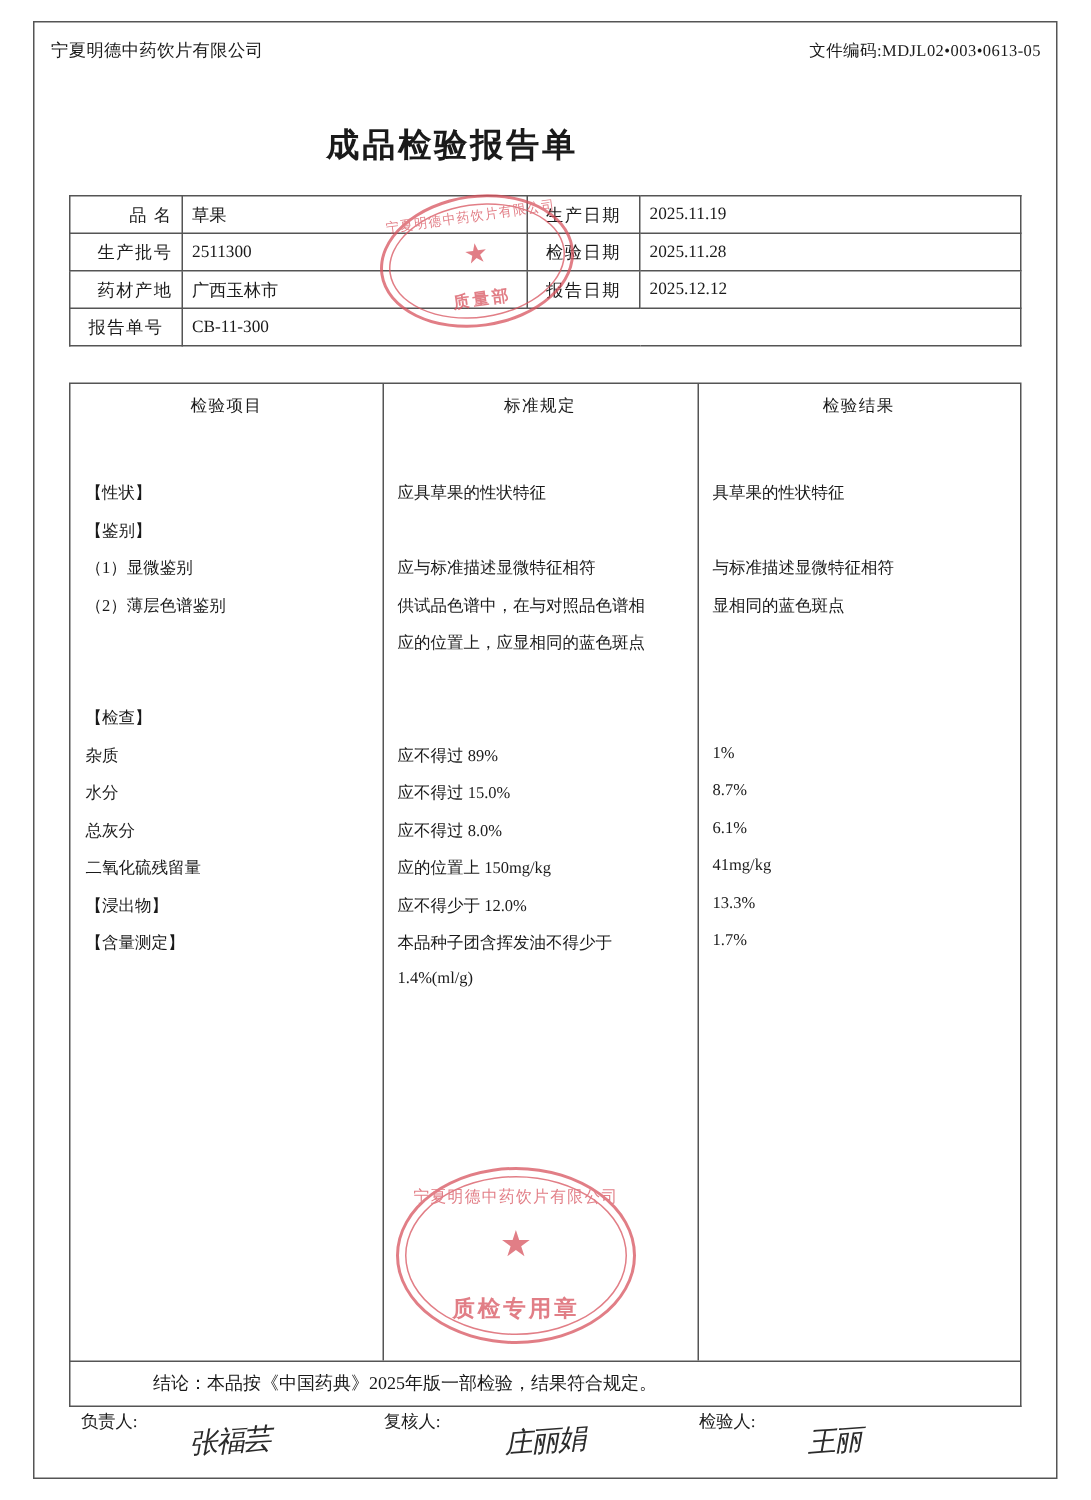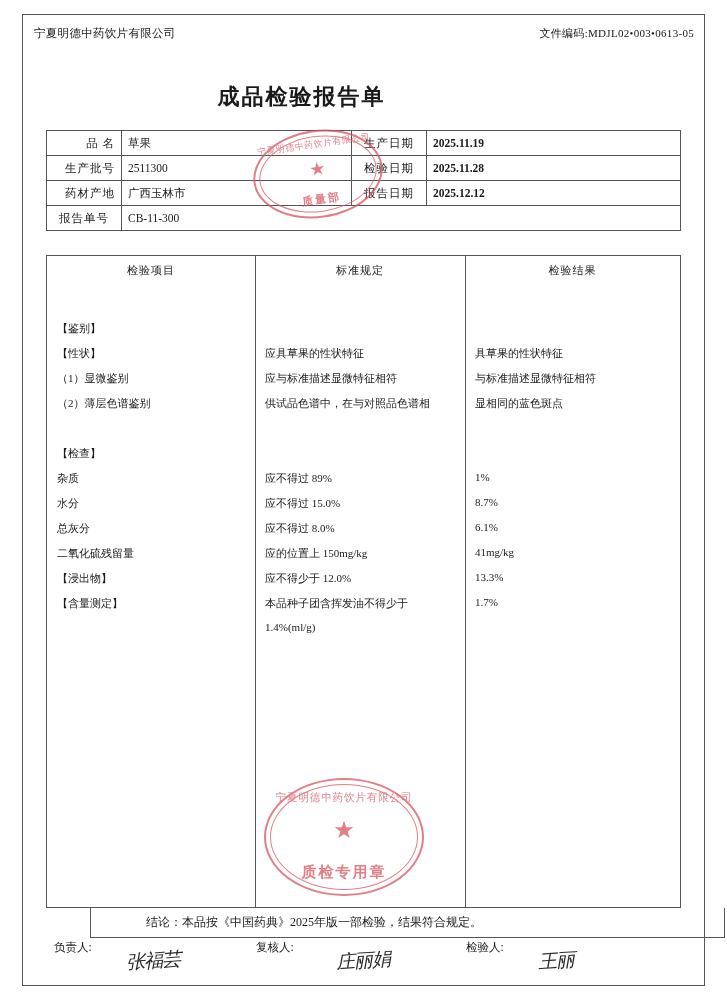--- a/index.html
+++ b/index.html
@@ -49,21 +49,21 @@
   table.tbl td{
     border:1px solid #555;
     padding:0 6px;
     height:25px;
     vertical-align:middle;
     box-sizing:border-box;
   }
   .lbl{width:75px;text-align:right;letter-spacing:1px;white-space:nowrap;}
   .val{width:230px;padding-left:8px;}
   .lbl2{width:75px;text-align:center;letter-spacing:1px;white-space:nowrap;}
-  .val2{width:auto;padding-left:8px;font-weight:bold;}
+  .val2{width:auto;padding-left:8px;}
   .rpt-lbl{text-align:center;letter-spacing:1px;}
   .rpt-val{padding-left:0;}
   
   .grid{
     position:absolute;
     left:46px;top:255px;
     width:635px;height:653px;
     border:1px solid #555;
     box-sizing:border-box;
   }
@@ -96,21 +96,20 @@
   .concl{
     position:absolute;
     left:46px;top:908px;
     width:635px;height:30px;
     border:1px solid #555;
     border-top:none;
     box-sizing:border-box;
     font-size:12px;
     display:flex;align-items:center;
     padding-left:55px;
-    margin-left:44px;
   }
   
   .sign{
     position:absolute;
     left:46px;top:938px;width:635px;height:46px;
     font-size:11.5px;
   }
   .sigcell{position:absolute;top:2px;}
   .s1{left:8px;}
   .s2{left:210px;}
@@ -224,38 +223,43 @@
       <div class="gh gh2">标准规定</div>
     </div>
 
     <div class="items">
       <div class="row">
         <div class="c1"></div>
         <div class="c2"></div>
         <div class="c3"></div>
       </div>
       <div class="row">
-        <div class="c1">【鉴别】</div>
-        <div class="c2"></div>
-        <div class="c3"></div>
-      </div>
-      <div class="row">
         <div class="c1">【性状】</div>
         <div class="c2">应具草果的性状特征</div>
         <div class="c3">具草果的性状特征</div>
       </div>
       <div class="row">
+        <div class="c1">【鉴别】</div>
+        <div class="c2"></div>
+        <div class="c3"></div>
+      </div>
+      <div class="row">
         <div class="c1">（1）显微鉴别</div>
         <div class="c2">应与标准描述显微特征相符</div>
         <div class="c3">与标准描述显微特征相符</div>
       </div>
       <div class="row">
         <div class="c1">（2）薄层色谱鉴别</div>
         <div class="c2">供试品色谱中，在与对照品色谱相</div>
         <div class="c3">显相同的蓝色斑点</div>
+      </div>
+      <div class="row">
+        <div class="c1"></div>
+        <div class="c2">应的位置上，应显相同的蓝色斑点</div>
+        <div class="c3"></div>
       </div>
       <div class="row">
         <div class="c1"></div>
         <div class="c2"></div>
         <div class="c3"></div>
       </div>
       <div class="row">
         <div class="c1">【检查】</div>
         <div class="c2"></div>
         <div class="c3"></div>

